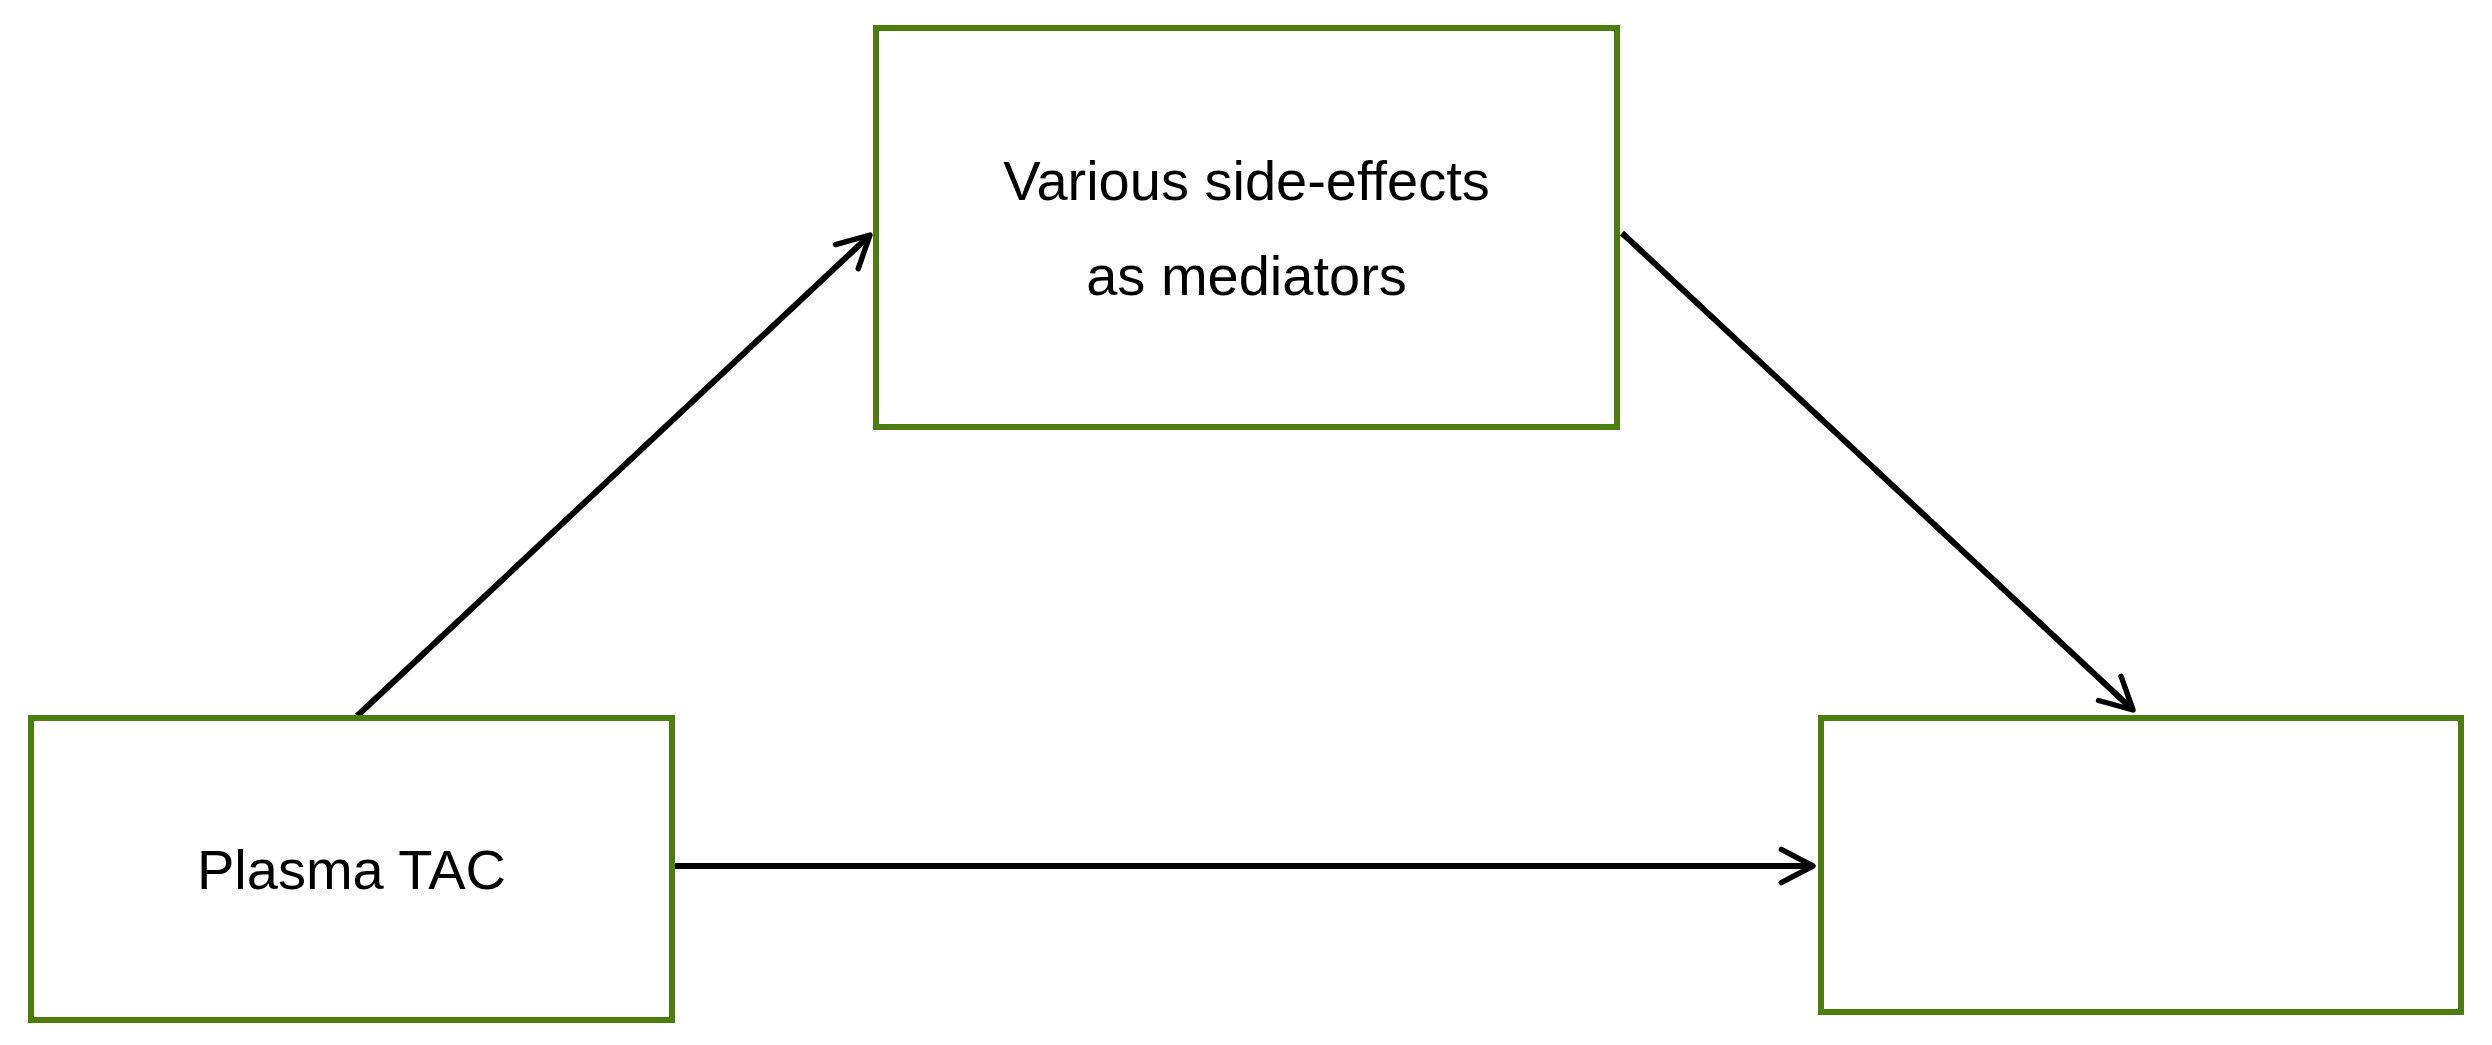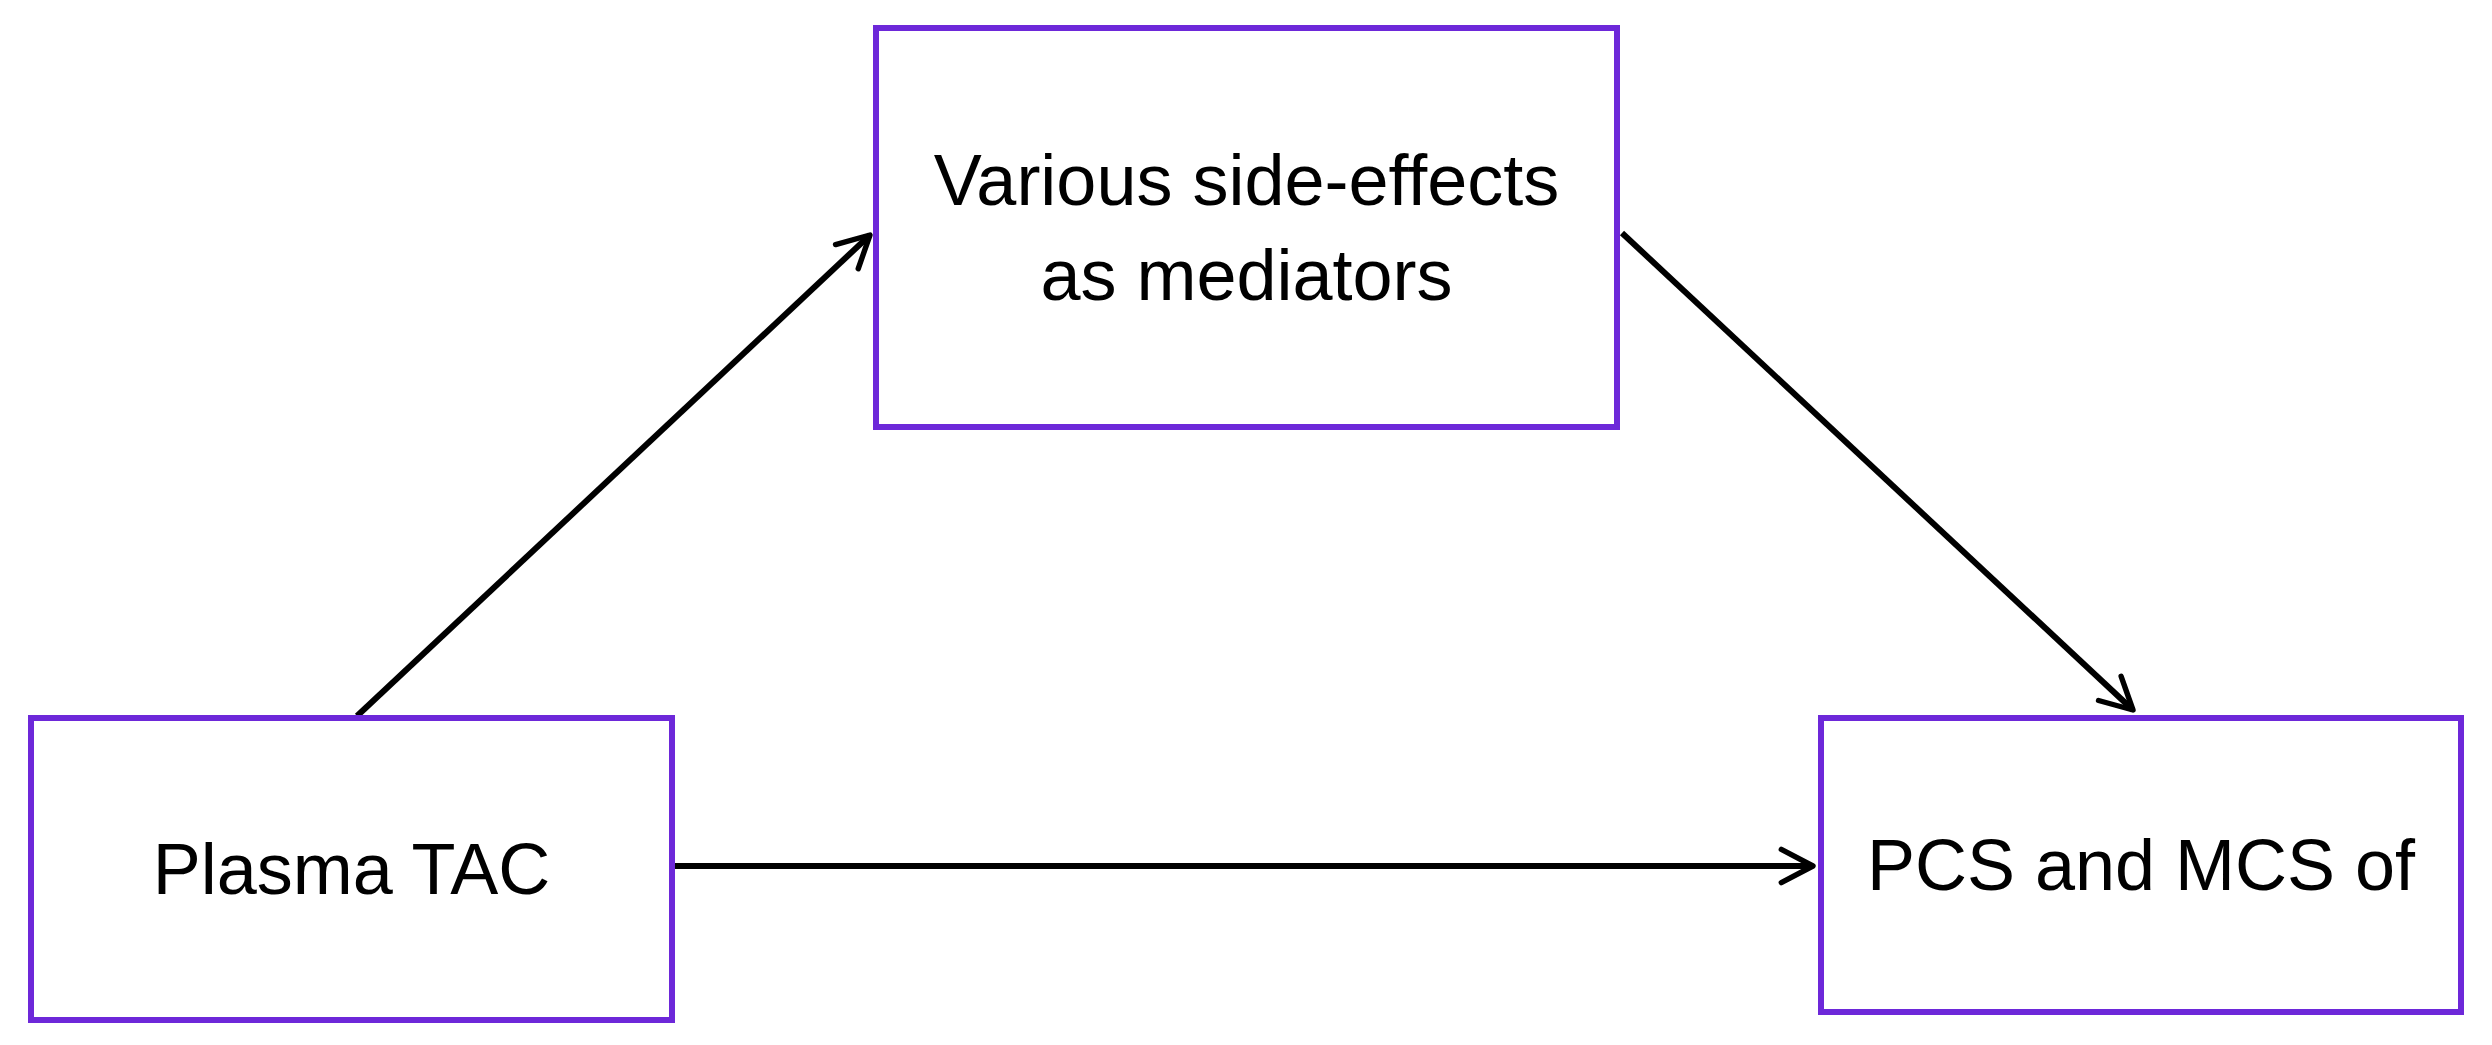--- a/index.html
+++ b/index.html
@@ -12,28 +12,28 @@
     width: 2492px;
     height: 1045px;
     background: #ffffff;
     font-family: "Liberation Sans", sans-serif;
     color: #000000;
     overflow: hidden;
   }
   .node {
     position: absolute;
     box-sizing: border-box;
-    border: 6px solid #6d28d9;
+    border: 6px solid #4d7c0f;
     background: #ffffff;
     display: flex;
     flex-direction: column;
     align-items: center;
     justify-content: center;
     text-align: center;
-    font-size: 72px;
+    font-size: 56px;
     line-height: 95px;
     color: #000000;
     z-index: 2;
   }
   .node .line {
     display: block;
     white-space: nowrap;
   }
   #node-mediators {
     left: 873px;
@@ -81,16 +81,15 @@
   <div class="node" id="node-mediators">
     <span class="line">Various side-effects</span>
     <span class="line">as mediators</span>
   </div>
 
   <div class="node" id="node-plasma-tac">
     <span class="line">Plasma TAC</span>
   </div>
 
   <div class="node" id="node-hrqol">
-    <span class="line">PCS and MCS of</span>
   </div>
 
 </div>
 
 </body></html>

